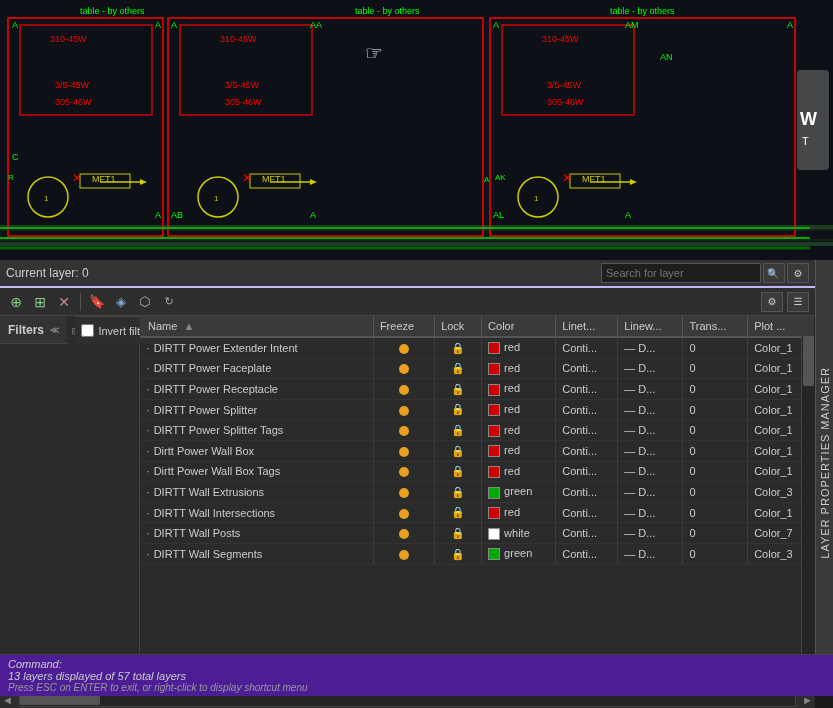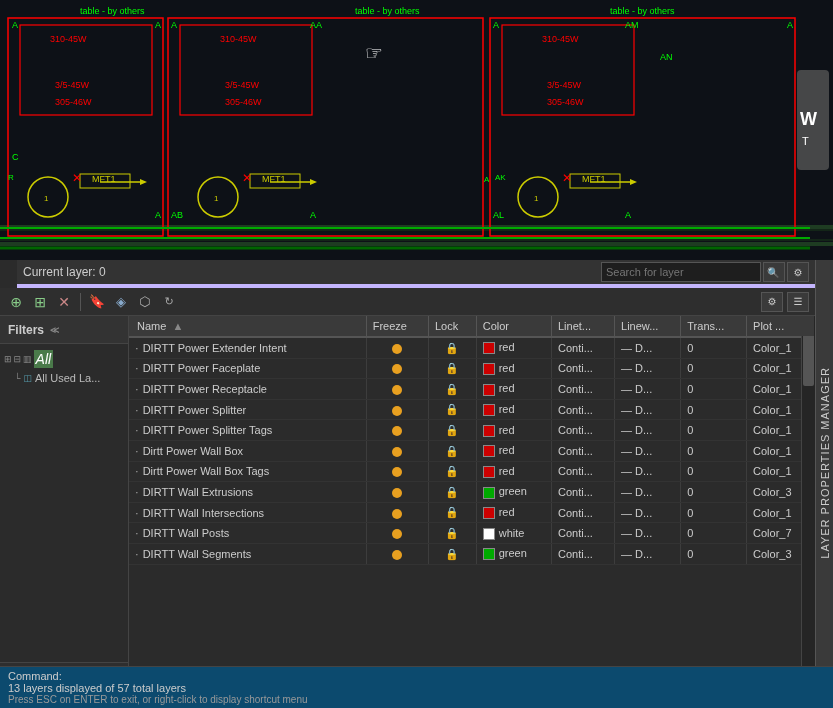--- a/index.html
+++ b/index.html
@@ -43,23 +43,22 @@
     }
 
     
     .panel-toolbar {
       height: 28px;
       background: #333;
       display: flex;
       align-items: center;
       padding: 0 6px;
       gap: 4px;
-      border-bottom: 4px solid #c4b5fd;
+      border-bottom: 2px solid #c4b5fd;
       flex-shrink: 0;
-      margin-left: 17px;
     }
 
     .panel-toolbar-right {
       margin-left: auto;
       display: flex;
       align-items: center;
       gap: 2px;
     }
 
     .search-box {
@@ -106,25 +105,25 @@
 
     
     .panel-content {
       display: flex;
       flex: 1;
       overflow: hidden;
     }
 
     
     .filters-panel {
-      width: 129px;
+      width: 140px;
       background: #2b2b2b;
       border-right: 1px solid #444;
       display: flex;
-      flex-direction: column;
+      flex-direction: row;
       flex-shrink: 0;
     }
 
     .filters-header {
       height: 28px;
       background: #333;
       display: flex;
       align-items: center;
       padding: 0 8px;
       font-size: 12px;
@@ -784,19 +783,19 @@
       <div class="h-scrollbar-thumb"></div>
     </div>
     <div style="padding:0 2px; font-size:11px; color:#888; cursor:pointer;">►</div>
   </div>
 </div>
 
 <div class="right-panel-tab" style="position:absolute; right:0; top:260px; height:406px; width:18px; background:#3a3a3a; border-left:1px solid #555; display:flex; align-items:center; justify-content:center;">
   <span class="vertical-text-tab">LAYER PROPERTIES MANAGER</span>
 </div>
 
-<div id="status-bar" style="position:absolute; bottom:0; left:0; width:833px; height:42px; background:#0c4a6e; border-top:1px solid #444;">
+<div id="status-bar" style="position:absolute; bottom:12px; left:0; width:833px; height:42px; background:#4c1d95; border-top:1px solid #444;font-style:italic;">
   <div class="status-line">
     <span>Command:</span>
   </div>
   <div class="status-line">13 layers displayed of 57 total layers</div>
   <div class="status-line" style="color:#999; font-size:10px;">Press ESC on ENTER to exit, or right-click to display shortcut menu</div>
 </div>
 
 </body></html>

